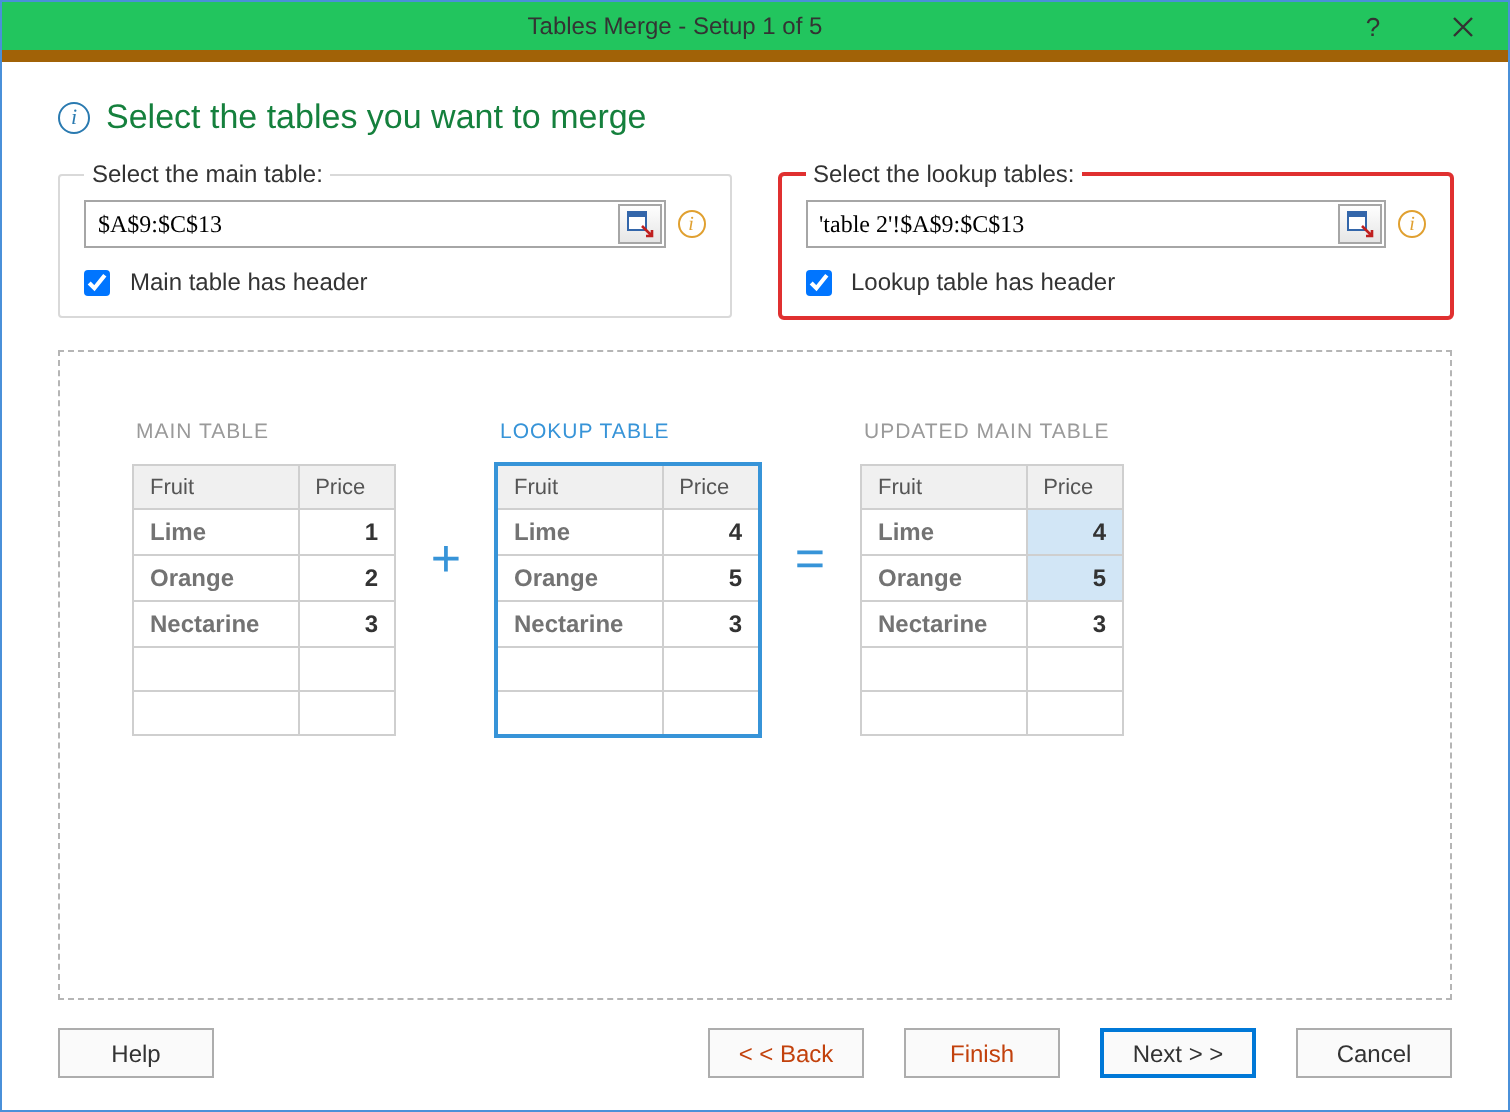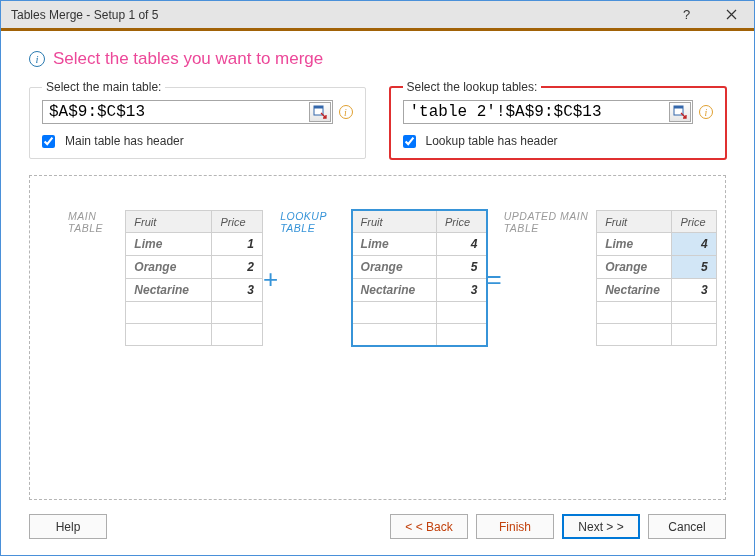--- a/index.html
+++ b/index.html
@@ -17,44 +17,45 @@
   .window {
     width: 755px;
     height: 556px;
     border: 1px solid #4a90d9;
     background: #fff;
     display: flex;
     flex-direction: column;
   }
   .titlebar {
     height: 30px;
-    background: #e5e5e5;
-    border-bottom: 3px solid #a16207;
+    background: #22c55e;
+    border-bottom: 6px solid #a16207;
     display: flex;
     align-items: center;
     padding: 0 0 0 10px;
+    text-align: center;
   }
   .titlebar .title { flex: 1; font-size: 12px; color: #333; }
   .titlebar .tb-btn {
     width: 45px; height: 29px;
     display: flex; align-items: center; justify-content: center;
     color: #333; font-size: 13px;
   }
   .heading-row {
     display: flex; align-items: center; gap: 8px;
     padding: 18px 28px 12px 28px;
   }
   .heading-row .info-icon {
     width: 16px; height: 16px; border-radius: 50%;
     border: 1px solid #2a7ab0; color: #2a7ab0;
     display: inline-flex; align-items: center; justify-content: center;
     font-size: 11px; font-style: italic; font-family: Georgia, serif;
   }
   .heading-row h1 {
-    margin: 0; font-size: 17px; font-weight: normal; color: #ec4899;
+    margin: 0; font-size: 17px; font-weight: normal; color: #15803d;
   }
   .config-row {
     display: flex; gap: 24px;
     padding: 6px 28px 6px 28px;
   }
   .config-group {
     flex: 1;
     border: 1px solid #d9d9d9;
     border-radius: 2px;
     padding: 0 12px 10px 12px;
@@ -81,24 +82,24 @@
     flex: 1;
     display: flex;
     align-items: center;
     border: 1px solid #a6a6a6;
     height: 24px;
     background: #fff;
   }
   .range-input input {
     flex: 1;
     border: none; outline: none;
-    font-size: 16px;
+    font-size: 12px;
     padding: 0 6px;
     height: 22px;
-    font-family: Liberation Mono, monospace;
+    font-family: Liberation Serif, serif;
   }
   .range-btn {
     width: 22px; height: 20px;
     border: 1px solid #a6a6a6;
     margin-right: 1px;
     display: flex; align-items: center; justify-content: center;
     background: linear-gradient(#fefefe, #e6e6e6);
   }
   .range-btn svg { width: 14px; height: 14px; }
   .info-small {
@@ -120,34 +121,34 @@
     flex: 1;
     position: relative;
     overflow: hidden;
     padding: 34px 36px 0 36px;
   }
   .tables-row {
     display: flex;
     align-items: flex-start;
     gap: 0;
   }
-  .tbl-block { display: flex; flex-direction: row; font-style: italic; }
+  .tbl-block { display: flex; flex-direction: column; }
   .tbl-label {
     font-size: 10.5px;
     letter-spacing: 0.5px;
     color: #9a9a9a;
     margin-bottom: 10px;
     margin-left: 2px;
     font-weight: 400;
   }
   .tbl-label.accent { color: #3794d8; }
   table.mini {
     border-collapse: collapse;
     font-size: 12px;
-    width: 160px;
+    width: 132px;
   }
   table.mini th, table.mini td {
     border: 1px solid #cfcfcf;
     padding: 4px 8px;
     height: 22px;
     text-align: left;
     background: #fff;
   }
   table.mini th {
     background: #f0f0f0;
@@ -165,21 +166,21 @@
     display: flex; align-items: center; justify-content: center;
     color: #3794d8;
     font-size: 26px;
     font-weight: 300;
     padding-top: 54px;
   }
   .footer-row {
     display: flex;
     align-items: center;
     padding: 14px 28px 16px 28px;
-    gap: 8px;
+    gap: 20px;
   }
   .footer-row .spacer { flex: 1; }
   .btn {
     min-width: 78px;
     height: 25px;
     border: 1px solid #adadad;
     background: #fafafa;
     font-size: 12px;
     color: #333;
     padding: 0 12px;

